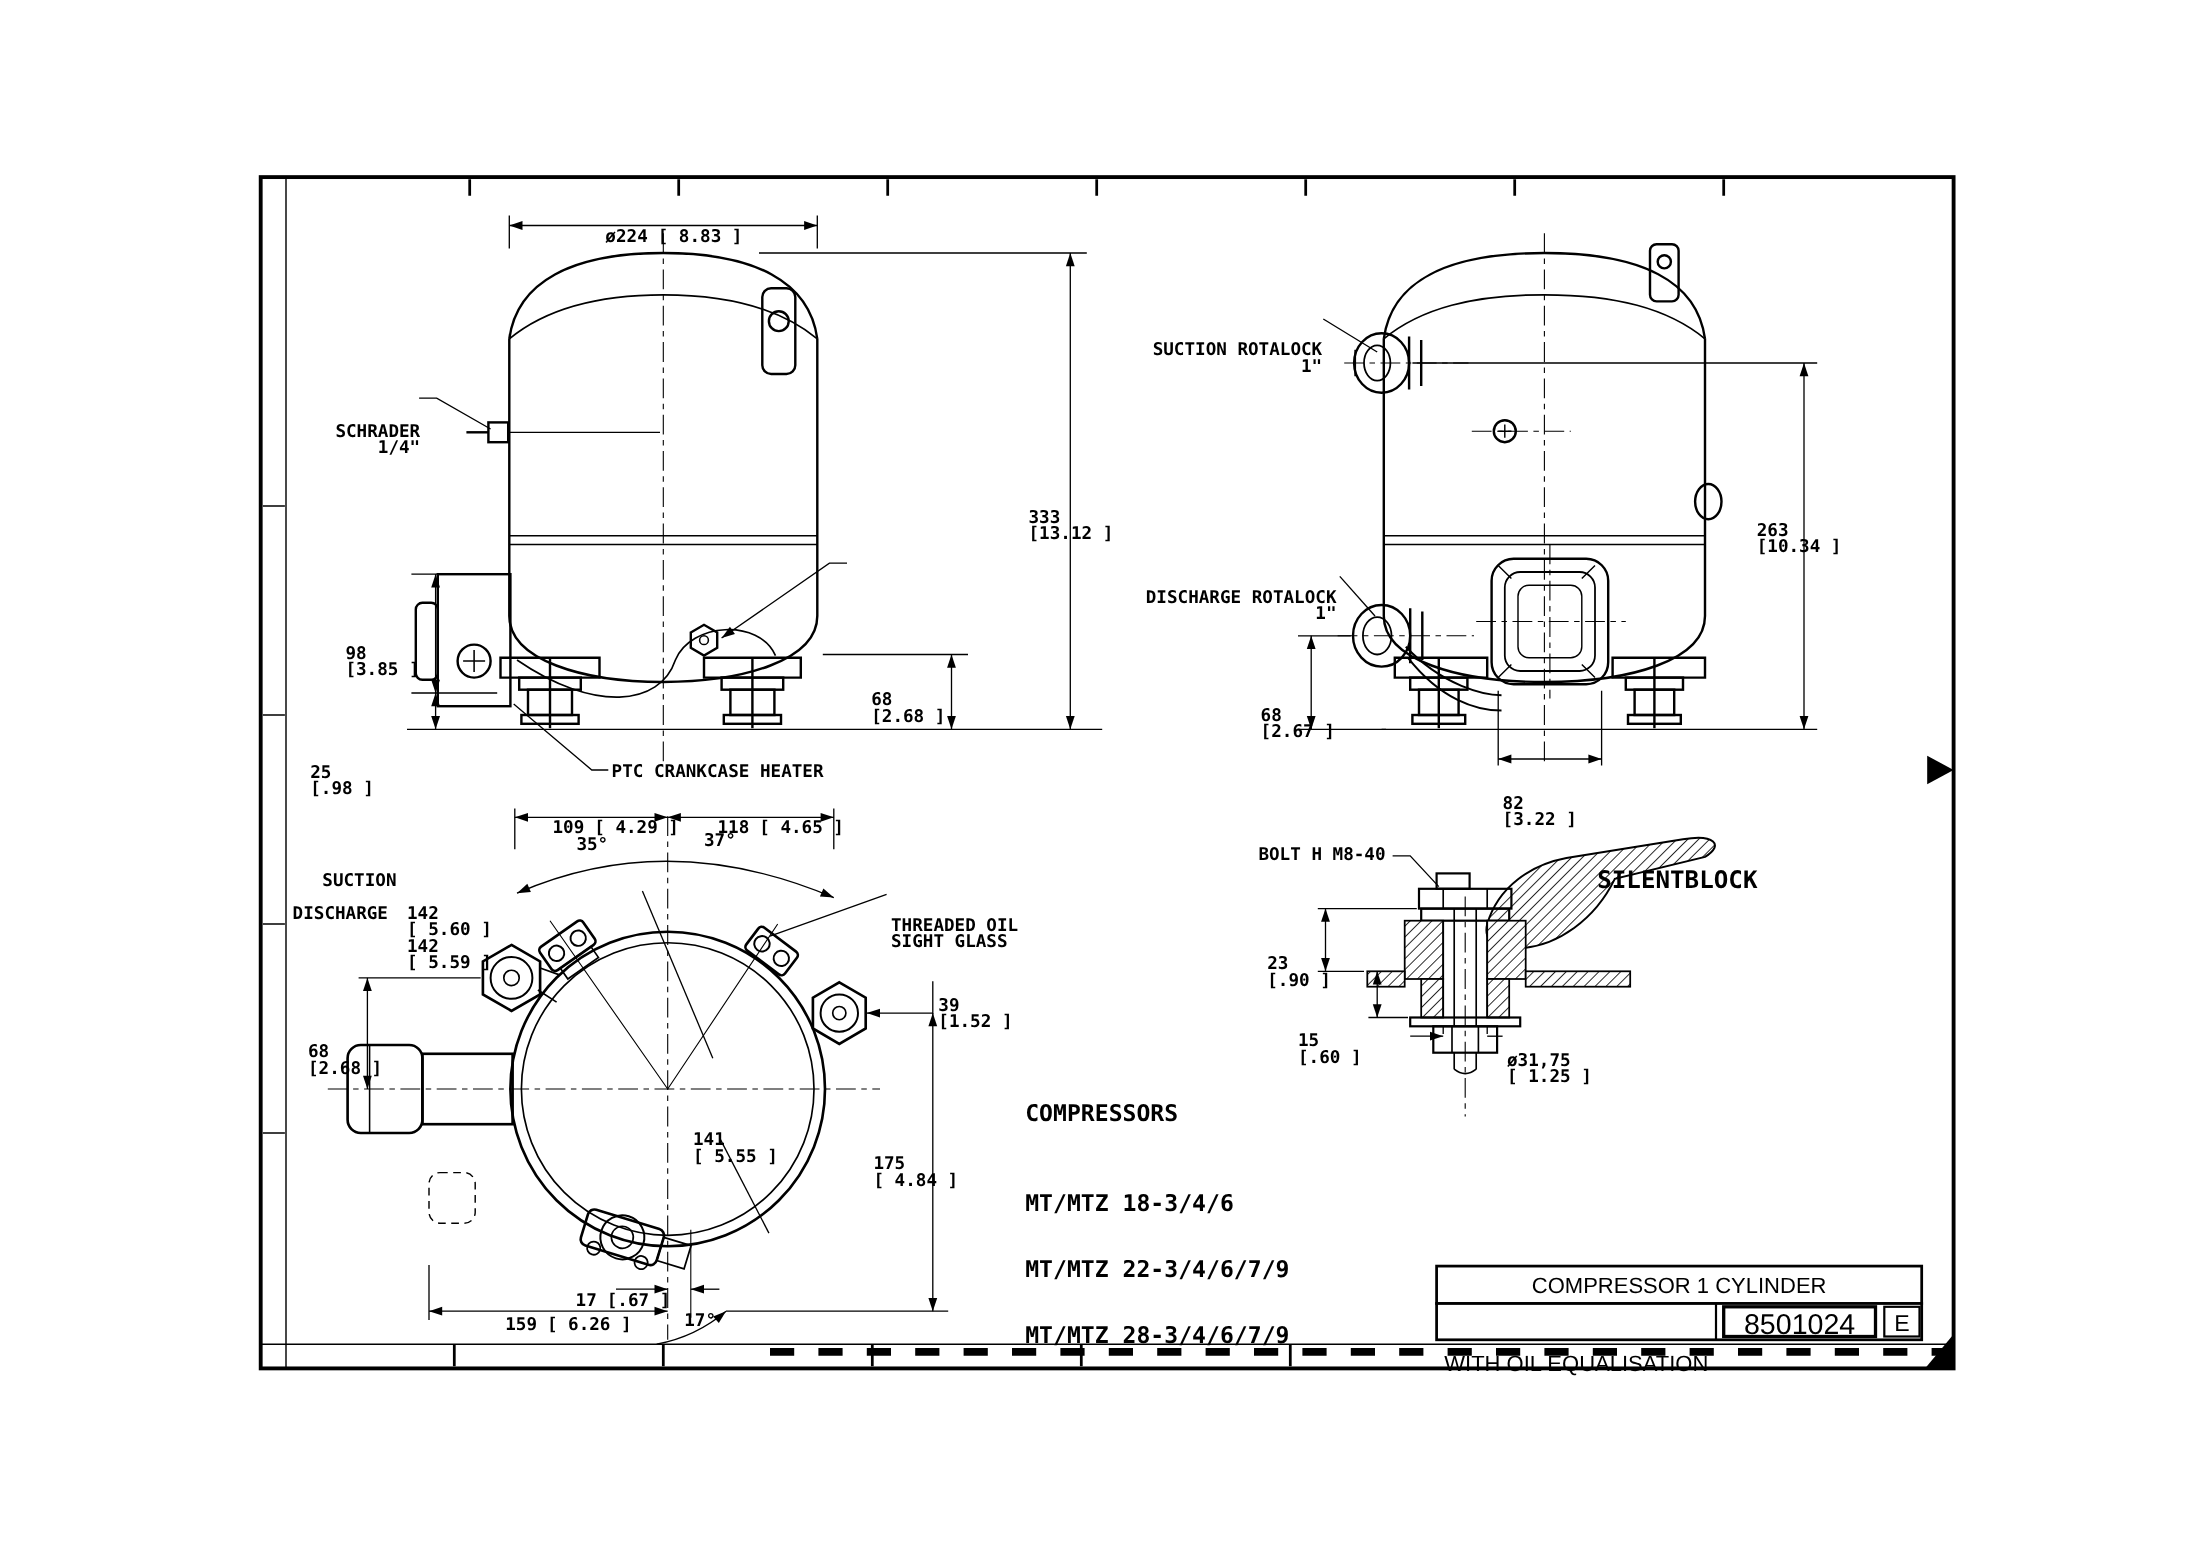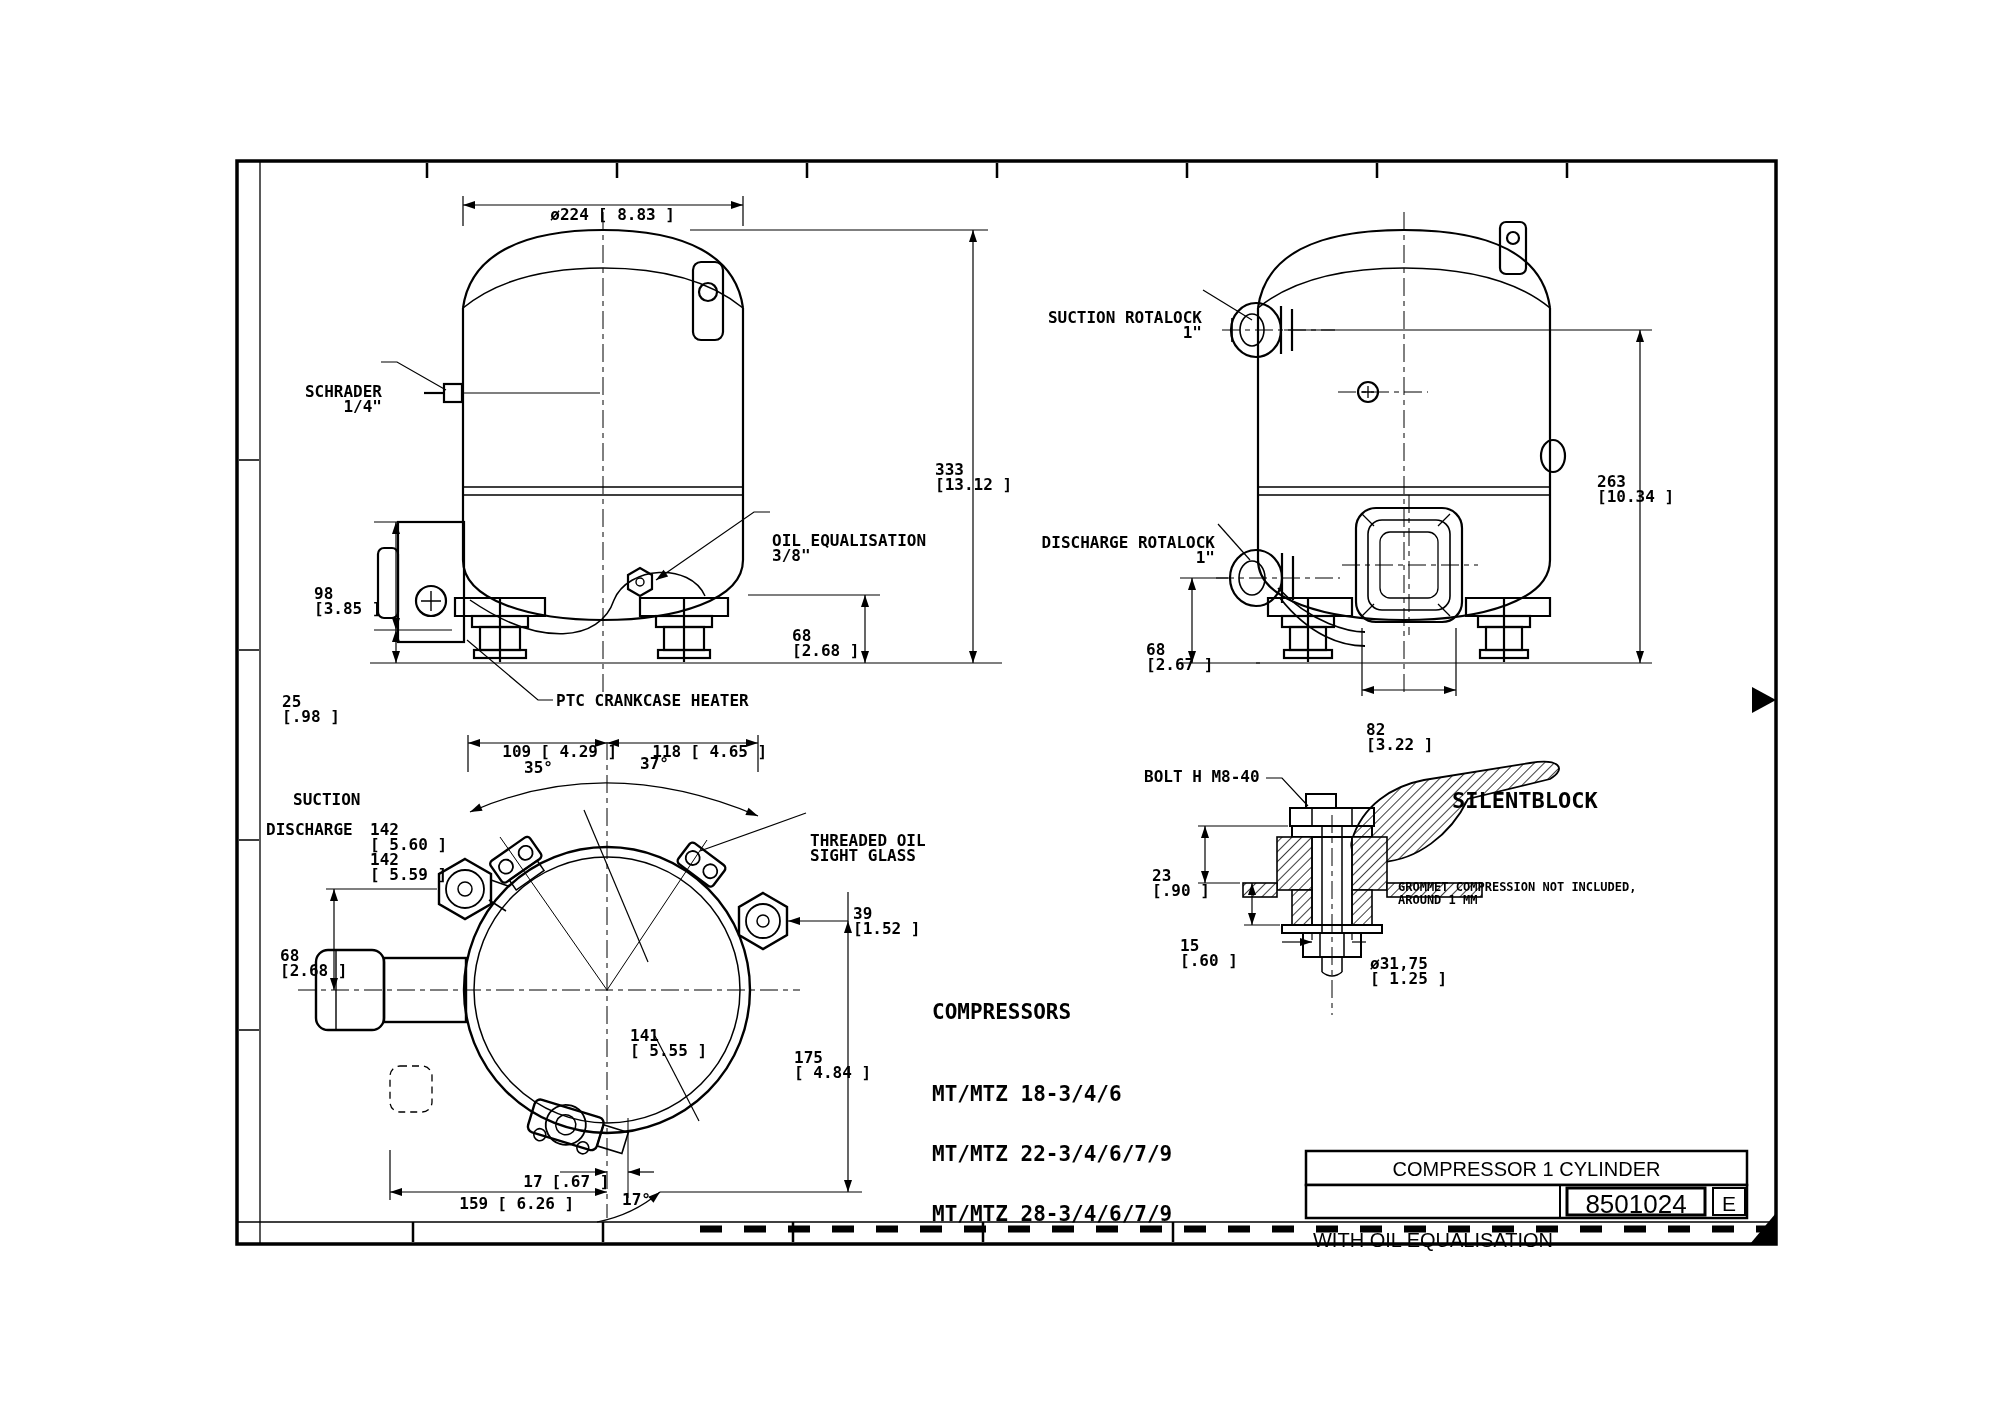--- a/index.html
+++ b/index.html
@@ -241,23 +241,20 @@
     <path d="M1750,1244 L1776,1213 L1776,1244 Z" fill="#000" stroke="none"></path>
   </g>
 </svg>
 
 <div class="t dim row cx" style="left:603px;top:192px">
   <span class="v">ø224</span><span>[ 8.83 ]</span>
 </div>
 <div class="t dim ra" style="left:270px;top:354px;width:112px">
   <span>SCHRADER</span><span>1/4"</span>
 </div>
-<div class="t dim" style="left:772px;top:503px">
-  <span>OIL EQUALISATION</span><span>3/8"</span>
-</div>
 <div class="t dim" style="left:935px;top:432px">
   <span class="v">333</span><span>[13.12 ]</span>
 </div>
 <div class="t dim" style="left:792px;top:598px">
   <span class="v">68</span><span>[2.68 ]</span>
 </div>
 <div class="t dim" style="left:314px;top:556px">
   <span class="v">98</span><span>[3.85 ]</span>
 </div>
 <div class="t dim" style="left:282px;top:664px">
@@ -324,23 +321,20 @@
 <div class="t sb-title" style="left:1452px;top:790px">SILENTBLOCK</div>
 <div class="t dim" style="left:1152px;top:838px">
   <span class="v">23</span><span>[.90 ]</span>
 </div>
 <div class="t dim" style="left:1180px;top:908px">
   <span class="v">15</span><span>[.60 ]</span>
 </div>
 <div class="t dim" style="left:1370px;top:926px">
   <span class="v">ø31,75</span><span>[ 1.25 ]</span>
 </div>
-<div class="t note" style="left:1398px;top:855px">
-  <span style="display:block">GROMMET COMPRESSION NOT INCLUDED,</span><span style="display:block">AROUND 1 MM</span>
-</div>
 
 <div class="t big" style="left:922px;top:1002px">COMPRESSORS</div>
 <div class="t big" style="left:922px;top:1044px">
   <span style="display:block">MT/MTZ 18-3/4/6</span>
   <span style="display:block">MT/MTZ 22-3/4/6/7/9</span>
   <span style="display:block">MT/MTZ 28-3/4/6/7/9</span>
 </div>
 
 <div class="tb" style="left:1306px;top:1158px;width:441px;font-size:20px">COMPRESSOR 1 CYLINDER</div>
 <div class="tb" style="left:1306px;top:1229px;width:254px;font-size:20px">WITH OIL EQUALISATION</div>

